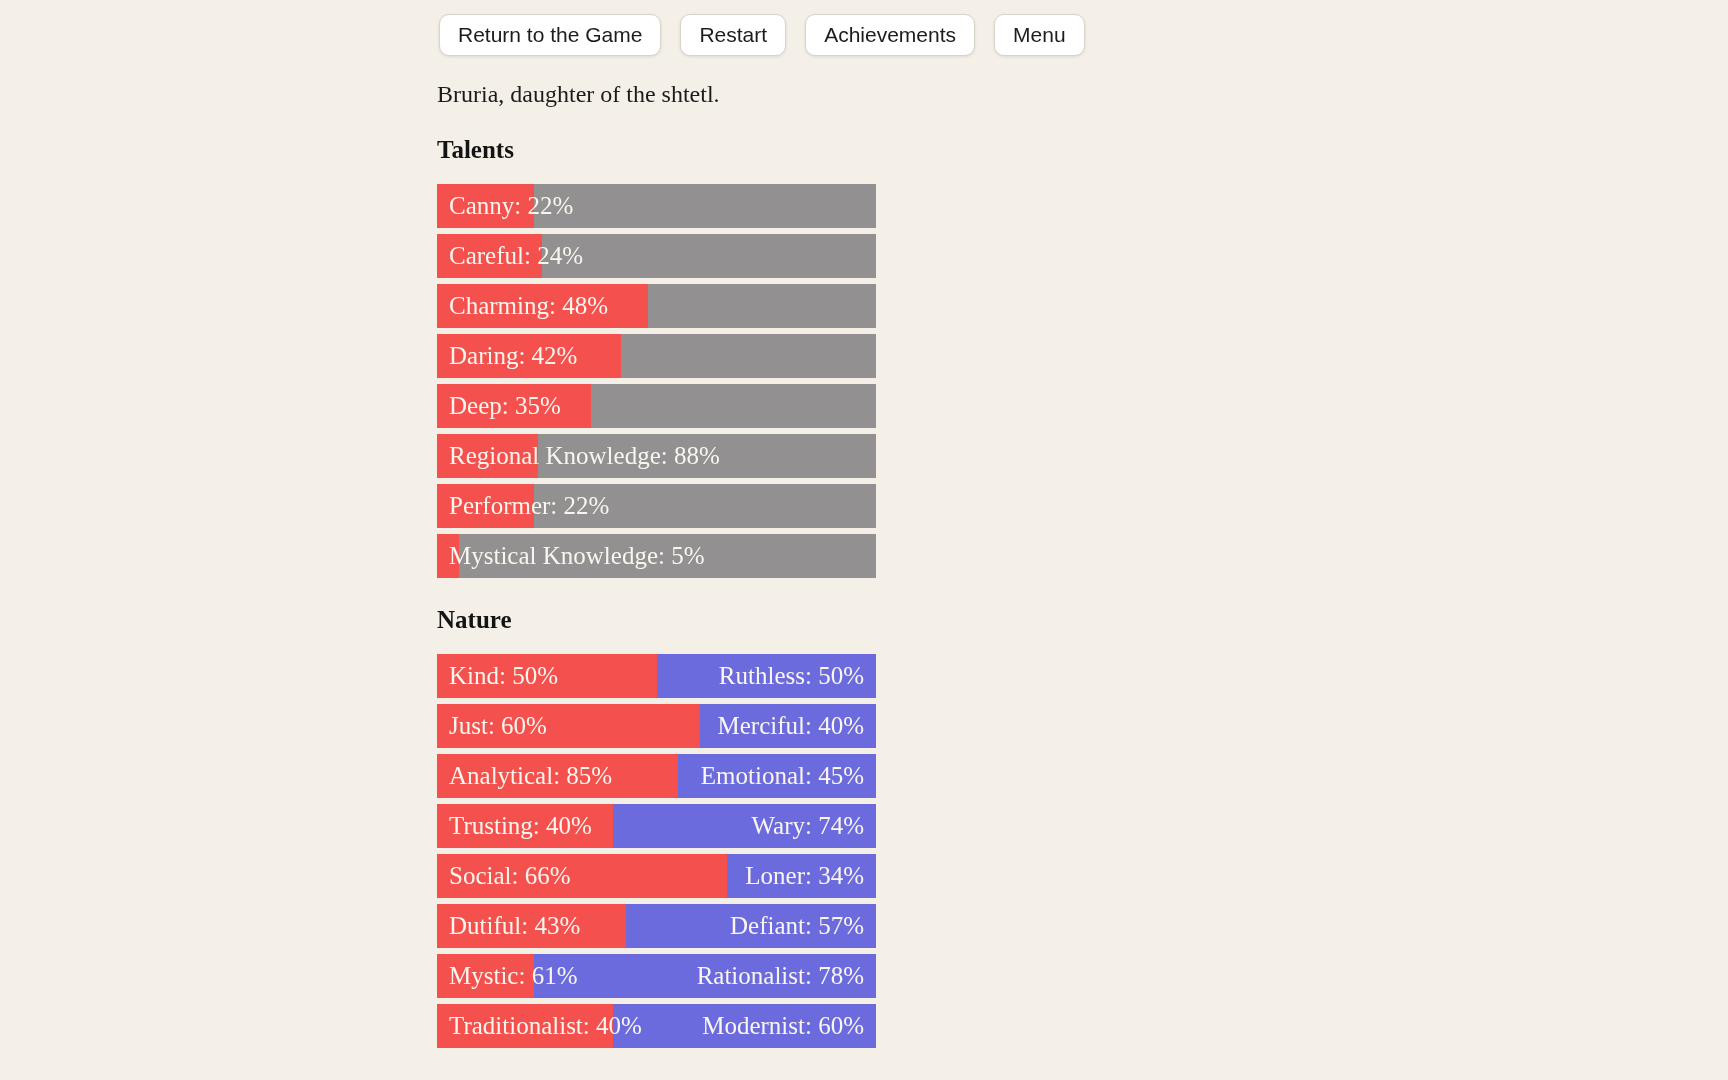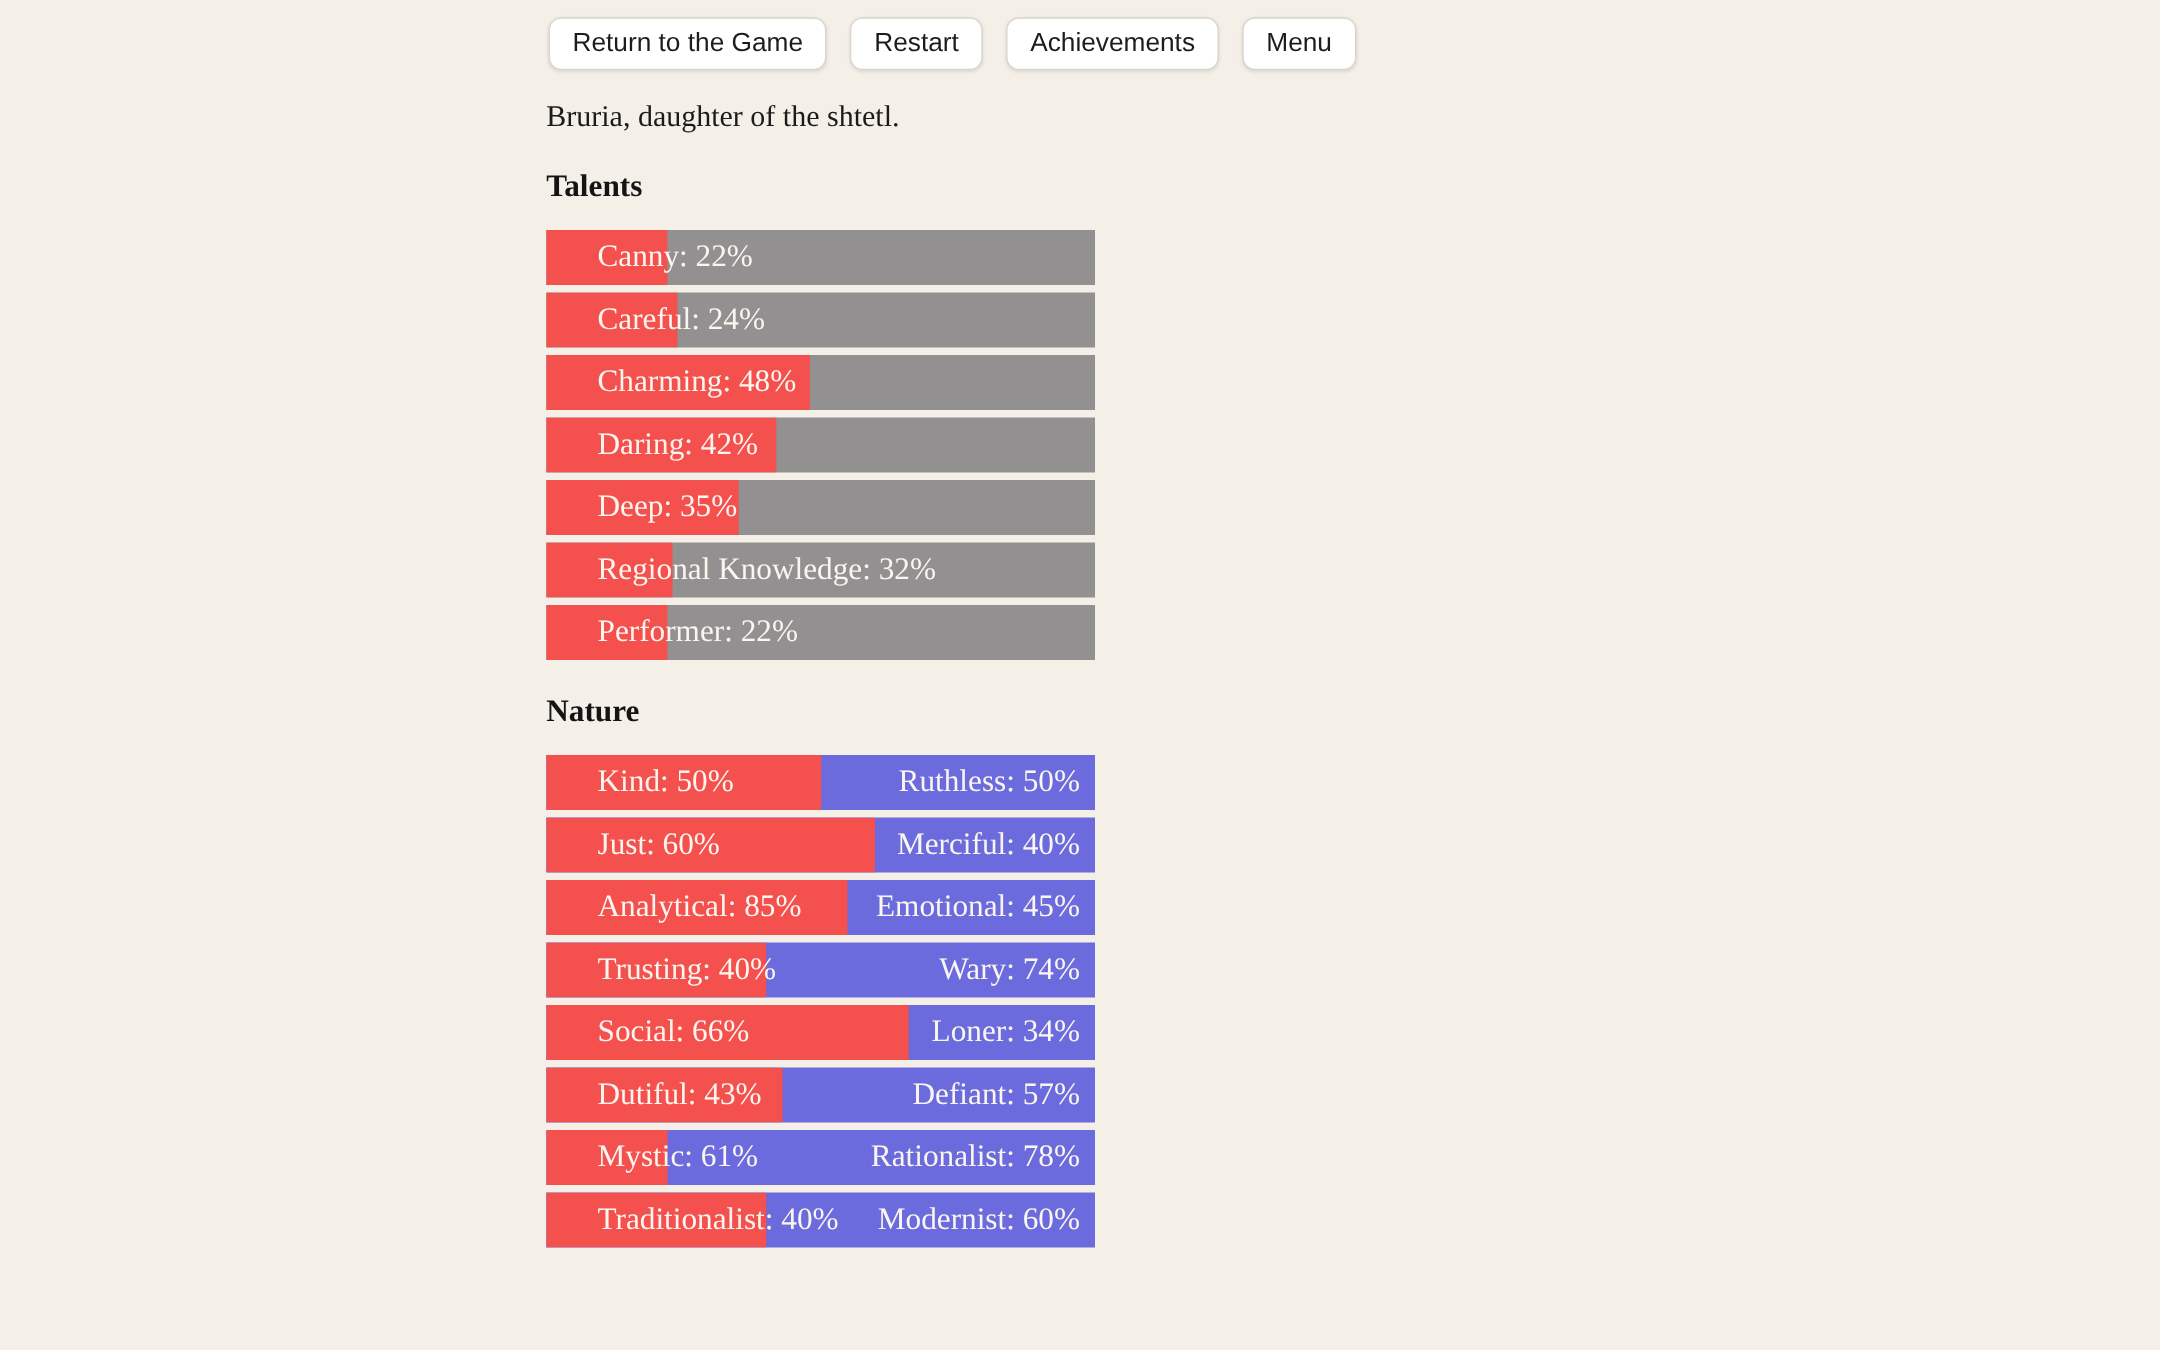--- a/index.html
+++ b/index.html
@@ -70,21 +70,20 @@
     position: absolute;
     left: 0; top: 0; bottom: 0;
     background: var(--bar-fill, #f4514e);
   }
   .bar .label {
     position: relative;
     z-index: 1;
     color: var(--bar-text, #faf6ef);
     font-size: 25px;
     white-space: nowrap;
-    margin-left: 29px;
   }
 </style>
 </head>
 <body>
 
 <div class="content">
   <div class="toolbar" id="toolbar">
       <button class="btn">Return to the Game</button>
       <button class="btn">Restart</button>
       <button class="btn">Achievements</button>
@@ -116,28 +115,32 @@
   </div>
 
   <div class="bar talent">
     <div class="fill" style="width: 35%;"></div>
     <span class="label">Deep: 35%</span>
   </div>
 
 
   <div class="bar talent">
     <div class="fill" style="width: 23%;"></div>
-    <span class="label">Regional Knowledge: 32%</span>
+    <span class="label">Regional Knowledge: 88%</span>
   </div>
 
   <div class="bar talent">
     <div class="fill" style="width: 22%;"></div>
     <span class="label">Performer: 22%</span>
   </div>
 
+  <div class="bar talent">
+    <div class="fill" style="width: 5%;"></div>
+    <span class="label">Mystical Knowledge: 5%</span>
+  </div>
 </div>
 
   <h2 class="section">Nature</h2>
   <div class="bars" id="nature-bars">
   <div class="bar nature">
     <div class="fill" style="width: 50%;"></div>
     <span class="label">Kind: 50%</span>
     <span class="label">Ruthless: 50%</span>
   </div>
 

